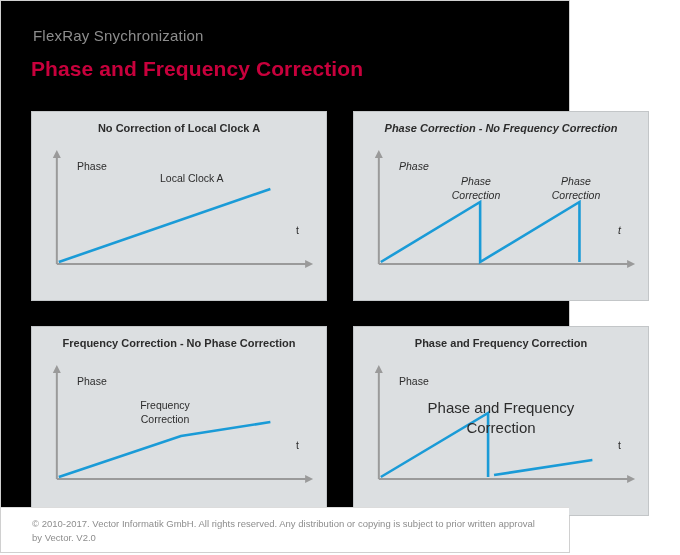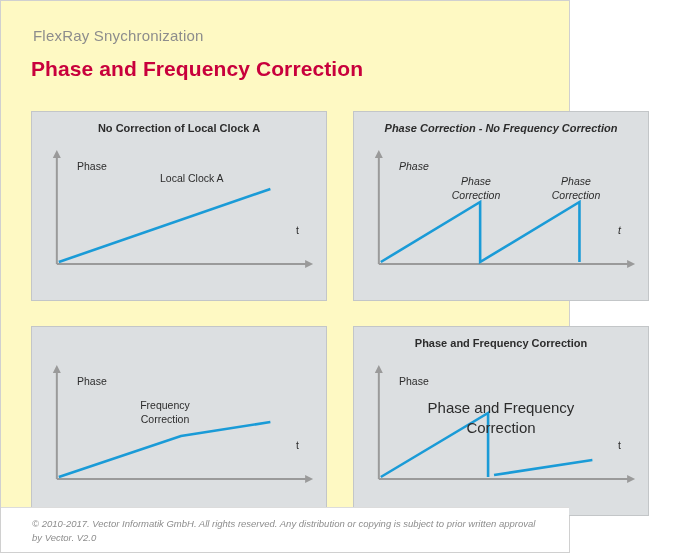--- a/index.html
+++ b/index.html
@@ -12,21 +12,21 @@
     background: #ffffff;
     font-family: "Liberation Sans", sans-serif;
     overflow: hidden;
   }
   .slide {
     position: relative;
     width: 570px;
     height: 553px;
     border: 1px solid #d0d0d0;
     box-sizing: border-box;
-    background: #fef9c3;
+    background: #000000;
   }
   .eyebrow {
     position: absolute;
     left: 32px;
     top: 26px;
     font-size: 15px;
     color: #8d8d8d;
     letter-spacing: 0.2px;
   }
   .title {
@@ -89,21 +89,20 @@
     background: #ffffff;
   }
   .footer-text {
     position: absolute;
     left: 31px;
     top: 9px;
     right: 30px;
     font-size: 9.5px;
     color: #8d8d8d;
     line-height: 1.45;
-    font-style: italic;
   }
 </style>
 </head>
 <body>
 
 <div class="slide">
 
   <div class="eyebrow">FlexRay Snychronization</div>
   <div class="title">Phase and Frequency Correction</div>
 
@@ -145,20 +144,21 @@
         <div>Phase</div>
         <div>Correction</div>
       </div>
       <div style="position:absolute; left:185px; top:62px; width:74px; text-align:center; font-size:10.5px; color:#2c2c2c; line-height:1.35;">
         <div>Phase</div>
         <div>Correction</div>
       </div>
     </div>
 
     <div class="panel p2">
+      <div class="panel-title">Frequency Correction - No Phase Correction</div>
       <div class="plot">
         <svg viewBox="0 0 296 164" preserveAspectRatio="none">
           <line x1="25" y1="18" x2="25" y2="126" stroke="#9a9a9a" stroke-width="2"></line>
           <polygon points="25,12 21,20 29,20" fill="#9a9a9a"></polygon>
           <line x1="25" y1="126" x2="277" y2="126" stroke="#9a9a9a" stroke-width="2"></line>
           <polygon points="283,126 275,122 275,130" fill="#9a9a9a"></polygon>
           <polyline points="27,124 150,83 240,69" fill="none" stroke="#1a9bd7" stroke-width="2.6"></polyline>
         </svg>
       </div>
       <div style="position:absolute; left:45px; top:48px; font-size:10.5px; color:#2c2c2c;">Phase</div>

